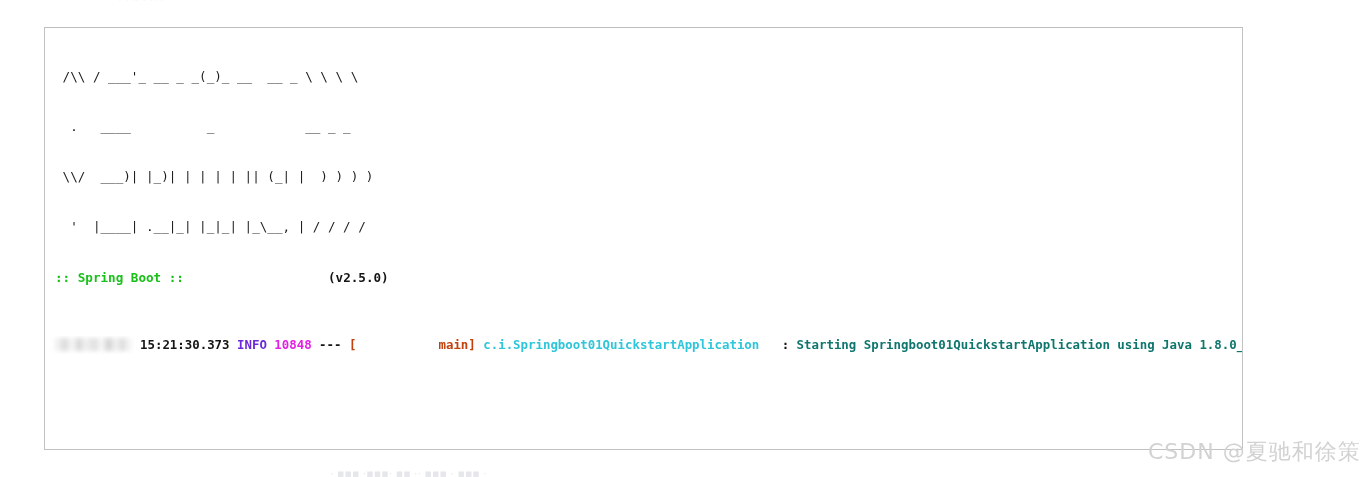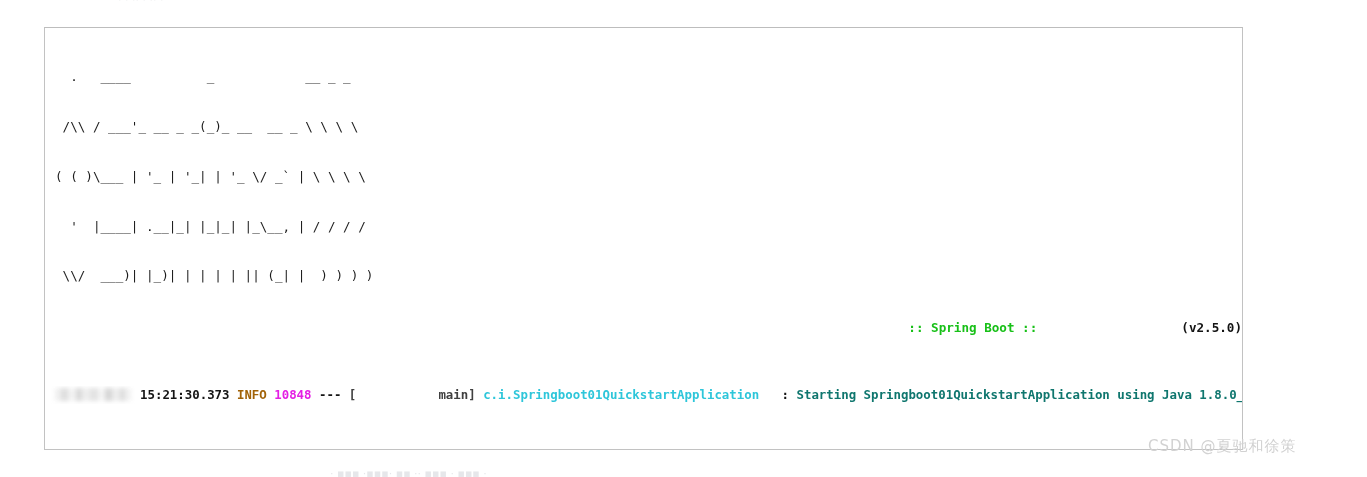--- a/index.html
+++ b/index.html
@@ -40,21 +40,20 @@
     line-height:16.6px;
     color:#1b1b1b;
     white-space:pre;
     font-family:"DejaVu Sans Mono","Liberation Mono",monospace;
   }
   .banner .bline{display:block;letter-spacing:0px;}
   .banner-footer{
     display:block;
     white-space:pre;
     margin-top:2px;
-    text-align:right;
   }
   .sb-name{color:#18c018;font-weight:bold;}
   .sb-ver{color:#141414;font-weight:bold;}
 
   .log{
     margin-top:16px;
     font-size:12.4px;
     line-height:18.05px;
     white-space:nowrap;
     color:#141414;
@@ -77,53 +76,52 @@
     background:
       linear-gradient(90deg,
         #efefef 0 6px,#dddddd 6px 13px,#f2f2f2 13px 21px,
         #d8d8d8 21px 27px,#ededed 27px 35px,#e2e2e2 35px 43px,
         #f4f4f4 43px 50px,#d5d5d5 50px 57px,#ececec 57px 65px,
         #dcdcdc 65px 70px,#f0f0f0 70px 76px);
     filter:blur(2.3px);
     opacity:.95;
   }
   .ts{color:#151515;text-align:center;}
-  .lvl{color:#a16207;font-family:Liberation Mono, monospace;}
+  .lvl{color:#6d28d9;}
   .pid{color:#e41ee4;text-align:center;}
   .dash{color:#151515;}
-  .thread{color:#404040;}
+  .thread{color:#c2410c;}
   .logger{color:#2ec6da;}
   .sep{color:#151515;}
   .msg{color:#0f766e;}
 
   .watermark{
     position:absolute;
     left:1148px;top:437px;
     font-family:"DejaVu Sans","Liberation Sans",sans-serif;
-    font-size:15px;
+    font-size:22px;
     letter-spacing:1px;
     color:#d2d2d2;
     white-space:nowrap;
     pointer-events:none;
     user-select:none;
   }
 </style>
 </head>
 <body>
 
 <div class="sliver top">·  ·   ··   ·  ··  ·</div>
 
 <div class="console">
 
   <div class="banner">
+    <span class="bline"> /\\ / ___'_ __ _ _(_)_ __  __ _ \ \ \ \</span>
     <span class="bline">  .   ____          _            __ _ _</span>
-    <span class="bline"> /\\ / ___'_ __ _ _(_)_ __  __ _ \ \ \ \</span>
-    <span class="bline">( ( )\___ | '_ | '_| | '_ \/ _` | \ \ \ \</span>
+    <span class="bline"> \\/  ___)| |_)| | | | | || (_| |  ) ) ) )</span>
     <span class="bline">  '  |____| .__|_| |_|_| |_\__, | / / / /</span>
-    <span class="bline"> \\/  ___)| |_)| | | | | || (_| |  ) ) ) )</span>
     <span class="banner-footer"><span class="sb-name">:: Spring Boot ::</span><span>                   </span><span class="sb-ver">(v2.5.0)</span></span>
   </div>
 
   <div class="log" id="log-body">
       <span class="row"><span class="redact"></span><span class="ts">15:21:30.373</span><span class="msg"> </span><span class="lvl">INFO</span><span class="msg"> </span><span class="pid">10848</span><span class="msg"> </span><span class="dash">---</span><span class="msg"> </span><span class="thread">[           main]</span><span class="msg"> </span><span class="logger">c.i.Springboot01QuickstartApplication   </span><span class="sep">: </span><span class="msg">Starting Springboot01QuickstartApplication using Java 1.8.0_</span></span>
     </div>
 
 </div>
 
 <div class="sliver bottom">· ▪▪▪ ·▪▪▪·  ▪▪   ··    ▪▪▪  ·   ▪▪▪ ·</div>

